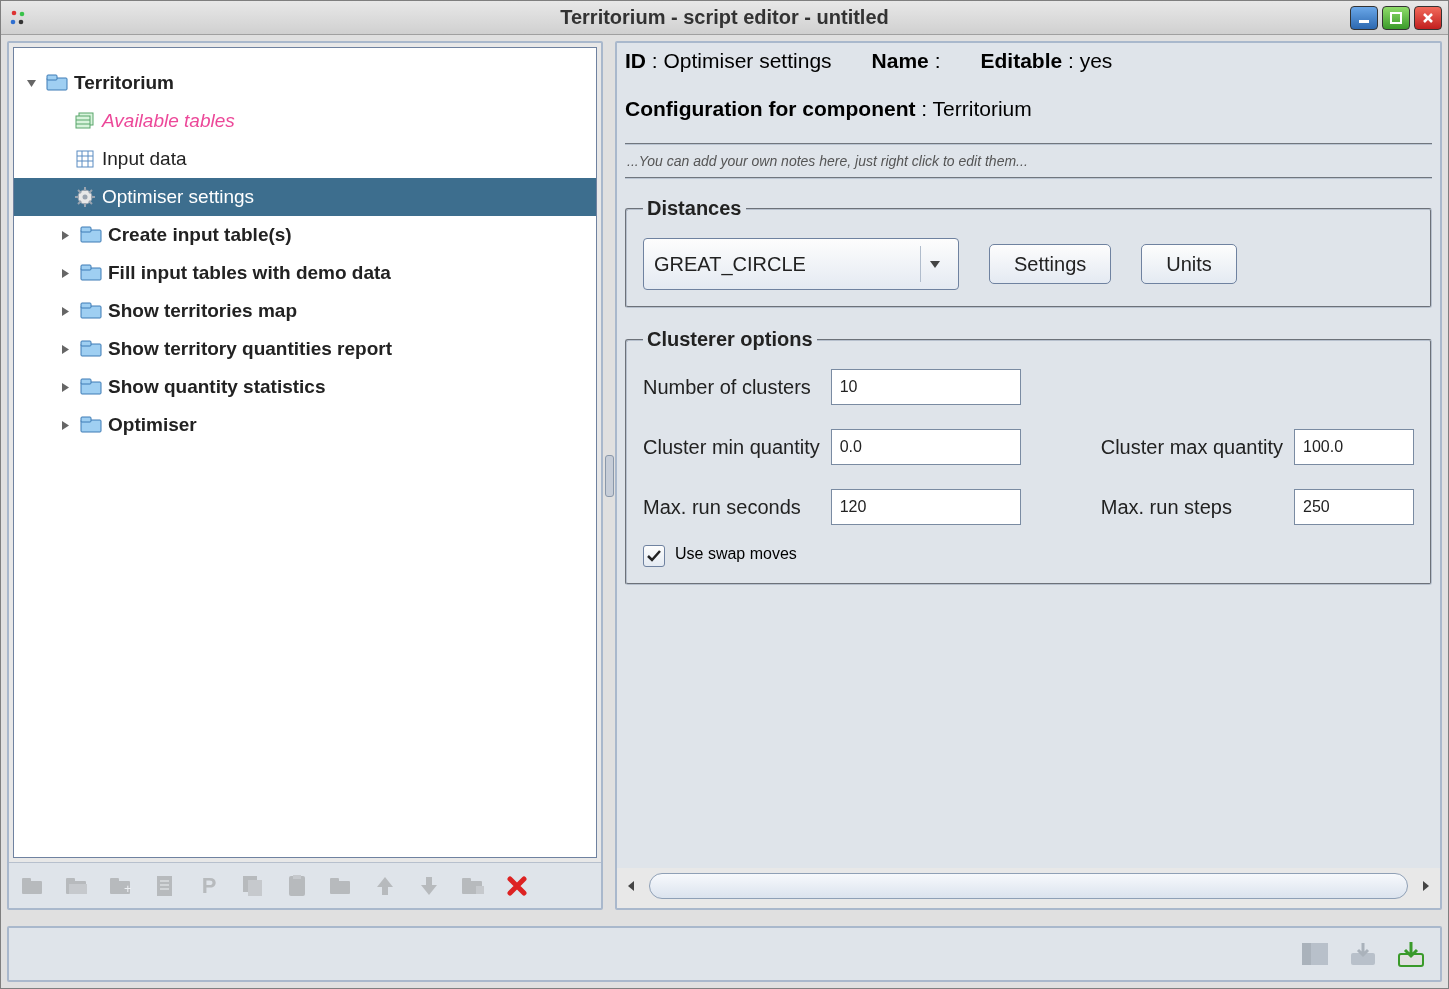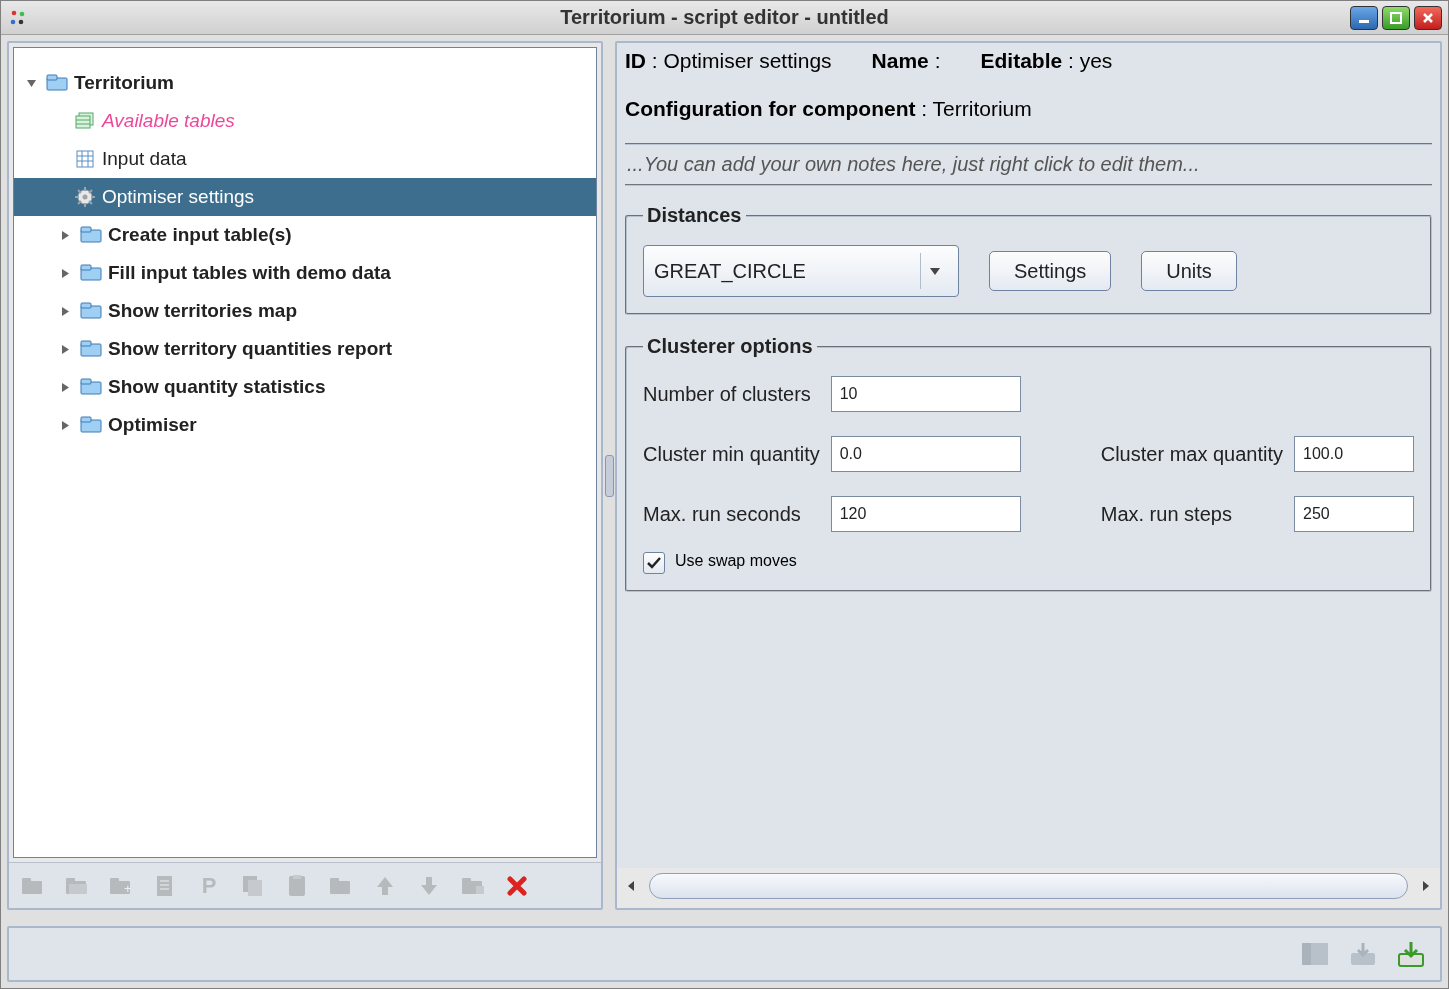--- a/index.html
+++ b/index.html
@@ -163,21 +163,21 @@
   .comp-for {
     font-size: 21px;
     margin-bottom: 22px;
   }
   .notes-bar {
     border-top: 2px groove #bbc5d2;
     border-bottom: 2px groove #bbc5d2;
     padding: 8px 2px;
     color: #555;
     font-style: italic;
-    font-size: 20px;
+    font-size: 14px;
     margin-bottom: 18px;
   }
   fieldset.group {
     border: 2px groove #b7c0cd;
     border-radius: 3px;
     background: #dfe4ea;
     margin: 0 0 20px 0;
     padding: 18px 16px 16px 16px;
   }
   fieldset.group > legend {

